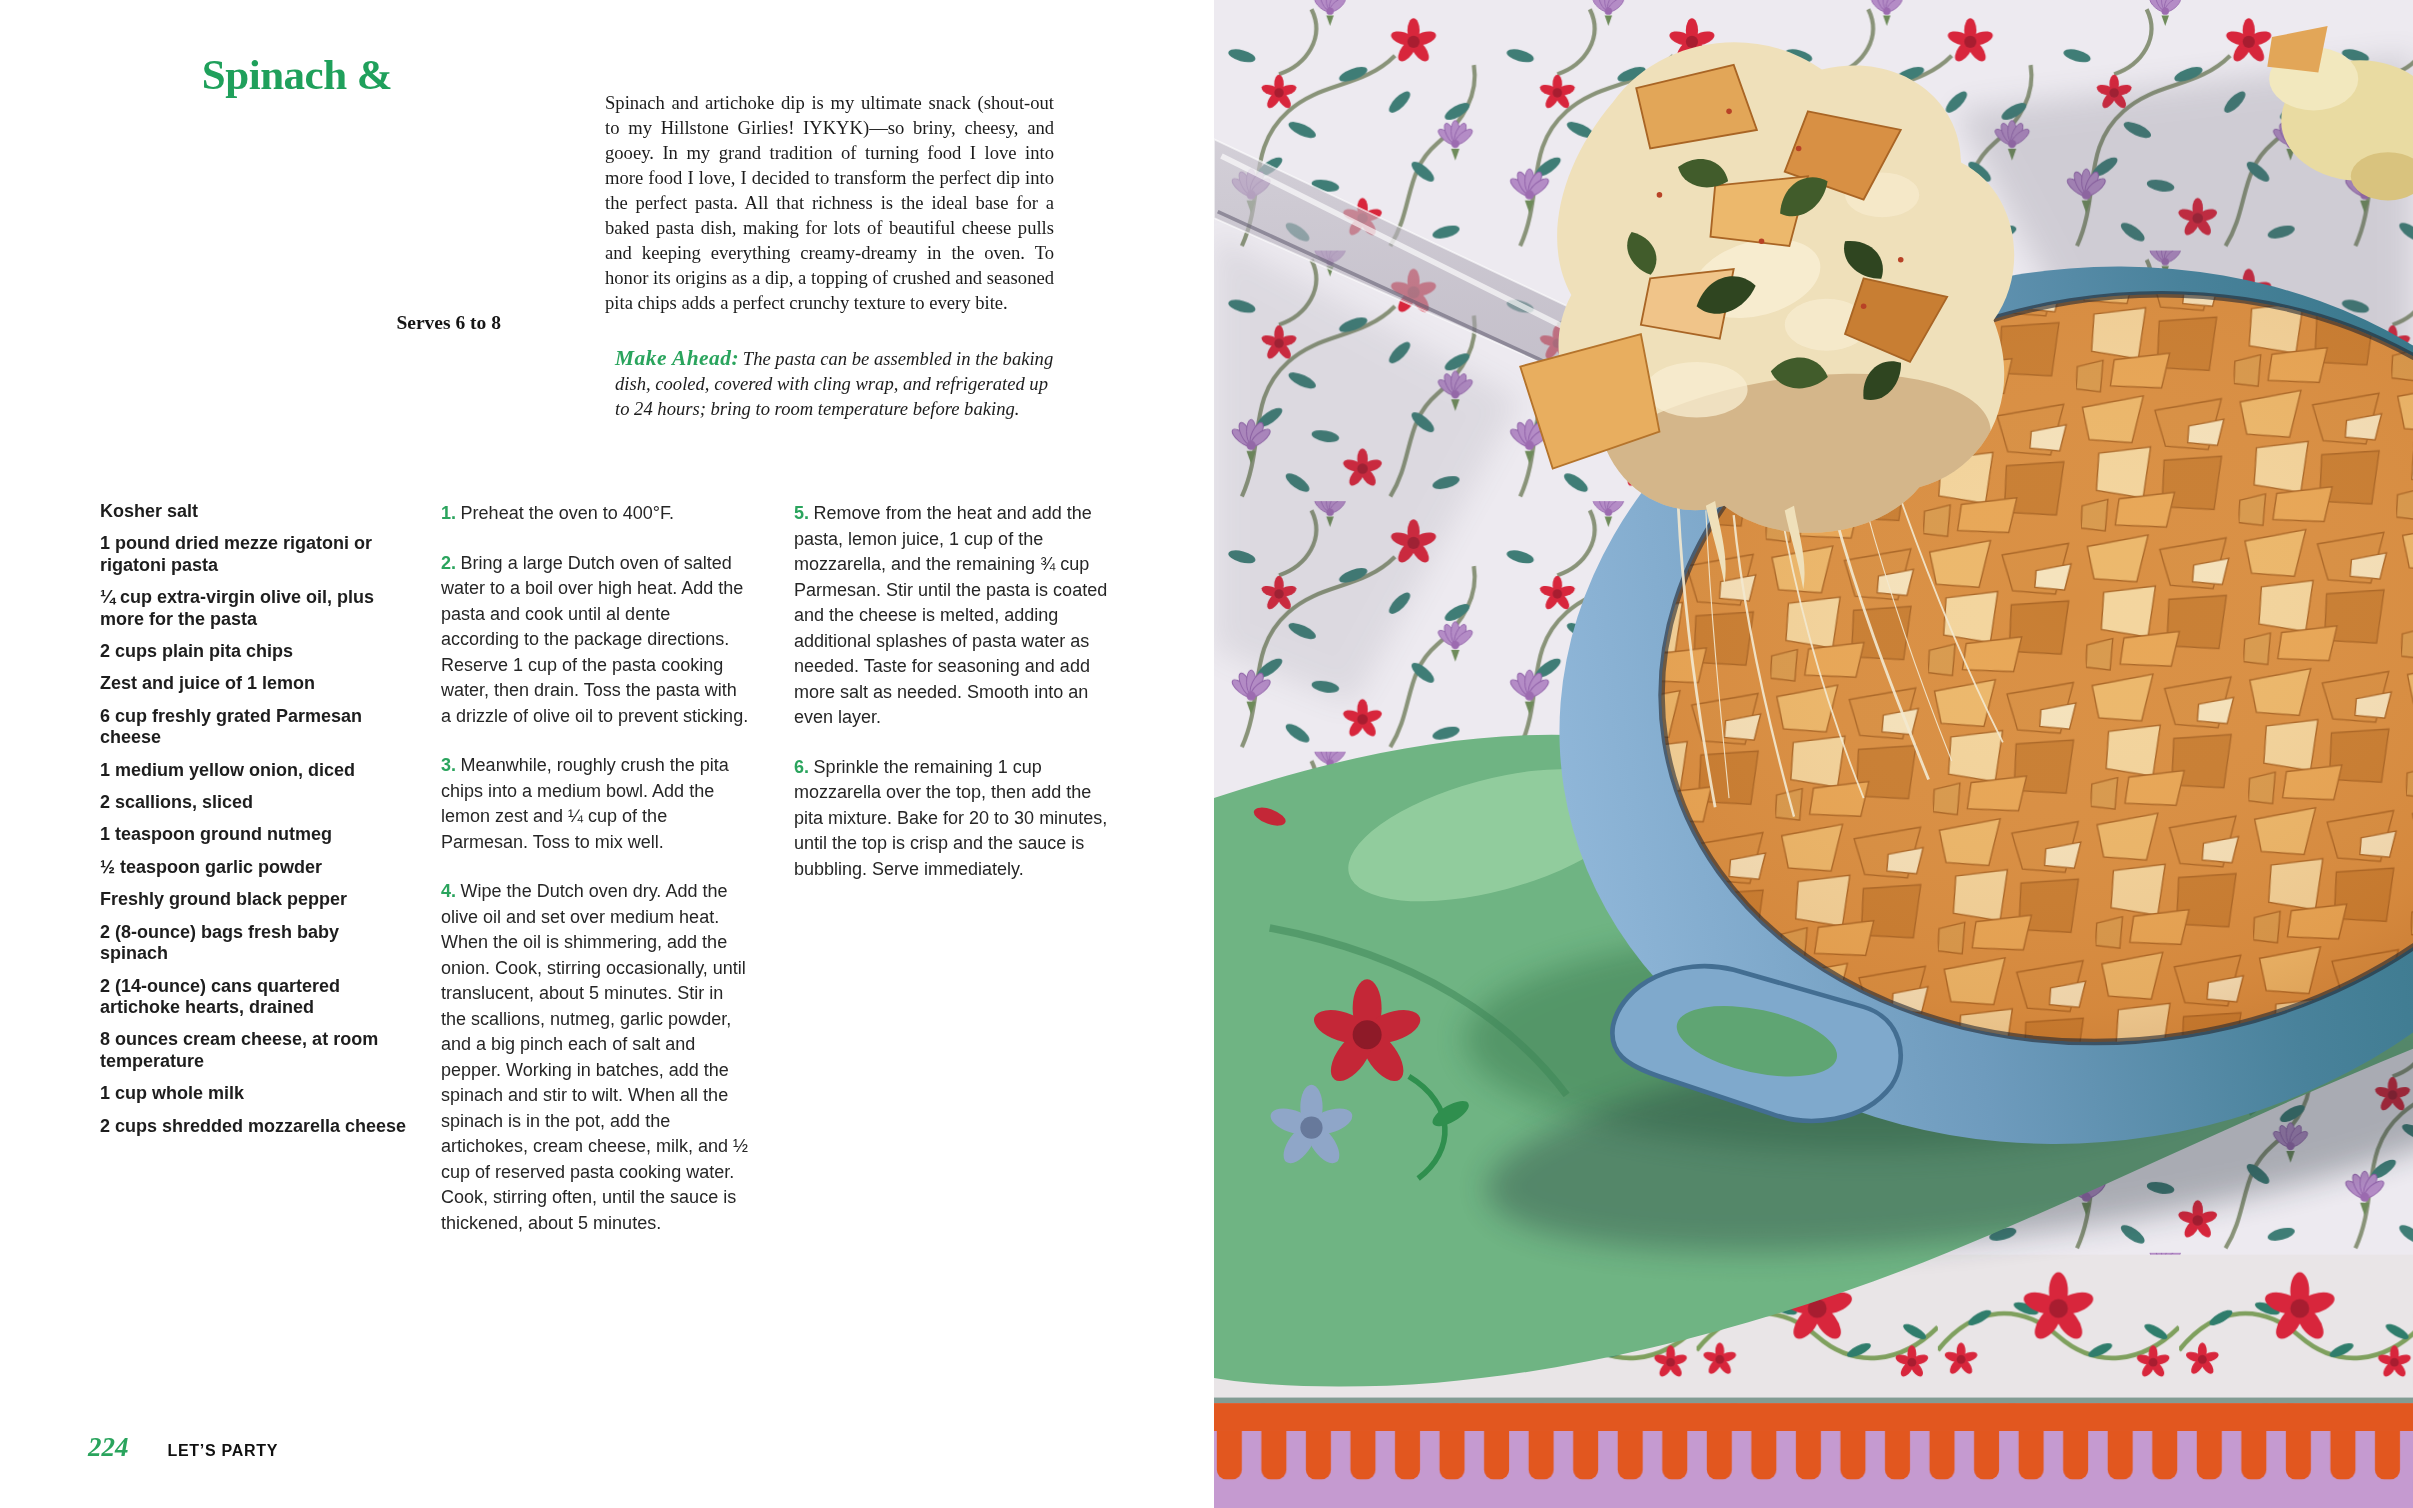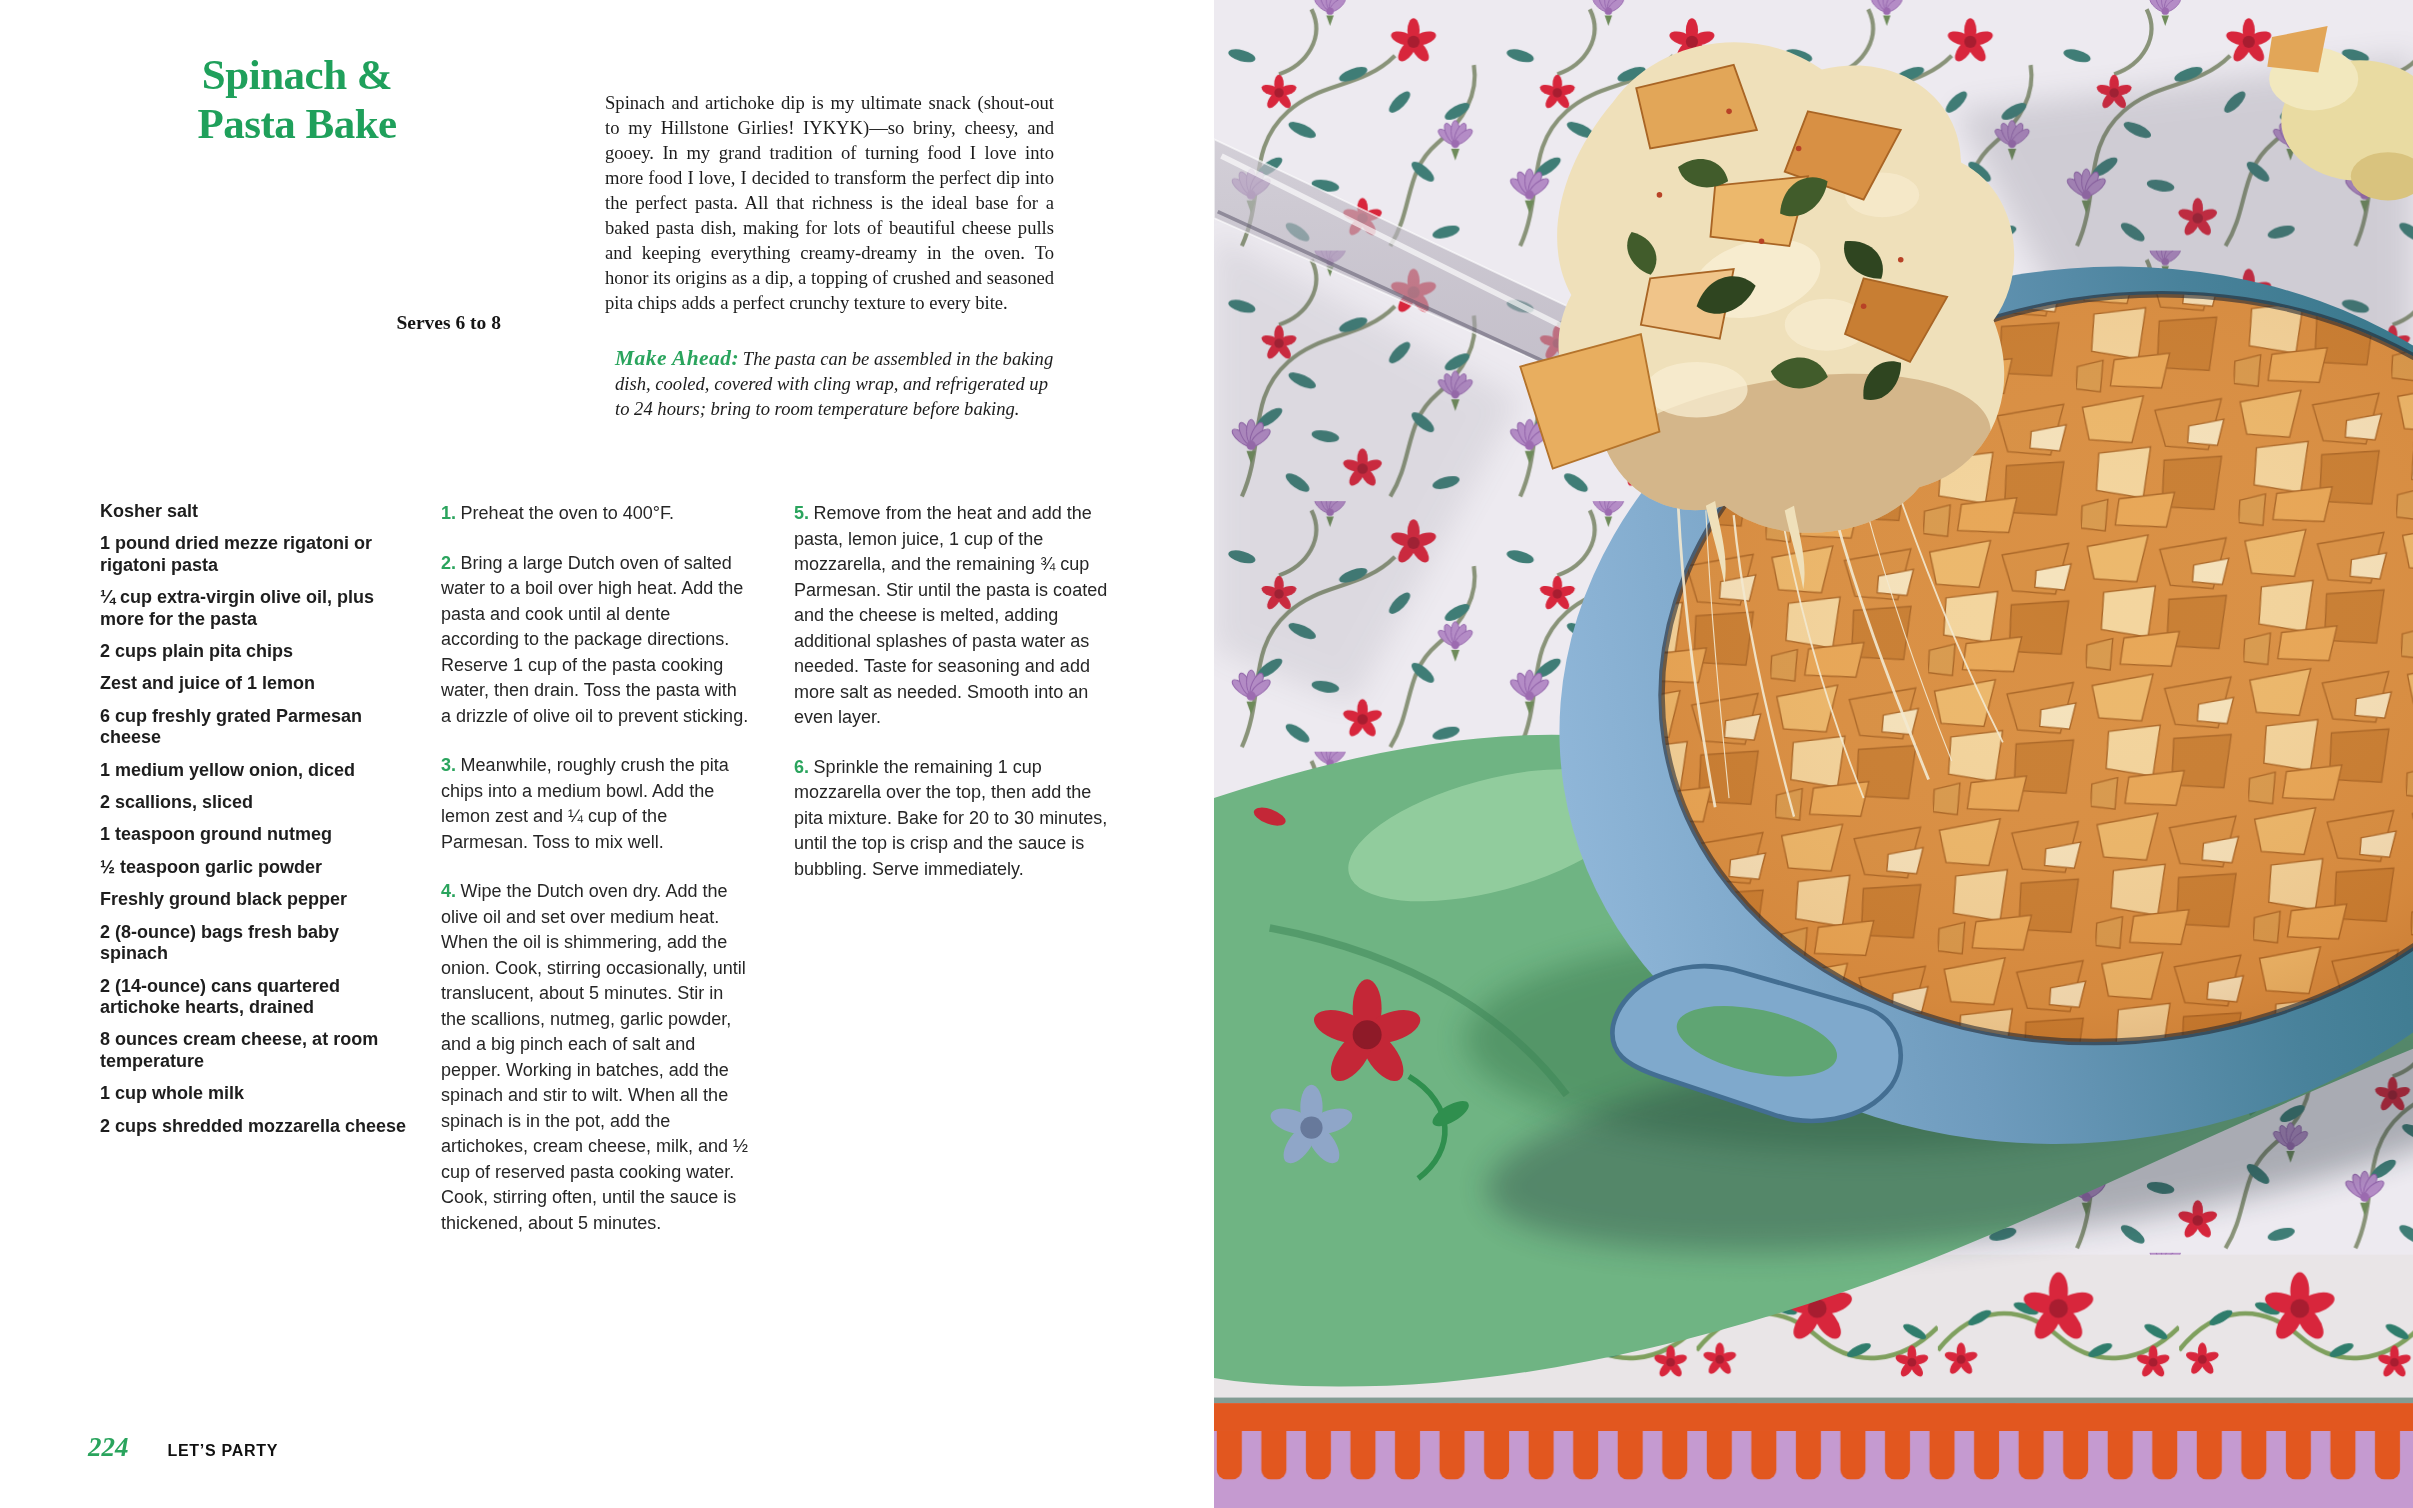--- a/index.html
+++ b/index.html
@@ -40,21 +40,20 @@
 </style>
 </head>
 <body>
 
 <div class="spread">
 
   <div class="left-page">
 
     <div class="title-block">
       <div class="title-line">Spinach &amp;</div>
-      <div class="title-line">Pasta Bake</div>
     </div>
 
     <div class="serves">Serves 6 to 8</div>
 
     <p class="intro">Spinach and artichoke dip is my ultimate snack (shout-out to my Hillstone Girlies! IYKYK)—so briny, cheesy, and gooey. In my grand tradition of turning food I love into more food I love, I decided to transform the perfect dip into the perfect pasta. All that richness is the ideal base for a baked pasta dish, making for lots of beautiful cheese pulls and keeping everything creamy-dreamy in the oven. To honor its origins as a dip, a topping of crushed and seasoned pita chips adds a perfect crunchy texture to every bite.</p>
 
     <p class="make-ahead"><span class="ma-label">Make Ahead:</span><span>The pasta can be assembled in the baking dish, cooled, covered with cling wrap, and refrigerated up to 24 hours; bring to room temperature before baking.</span></p>
 
     <ul class="ingredients">
       <li>Kosher salt</li>

